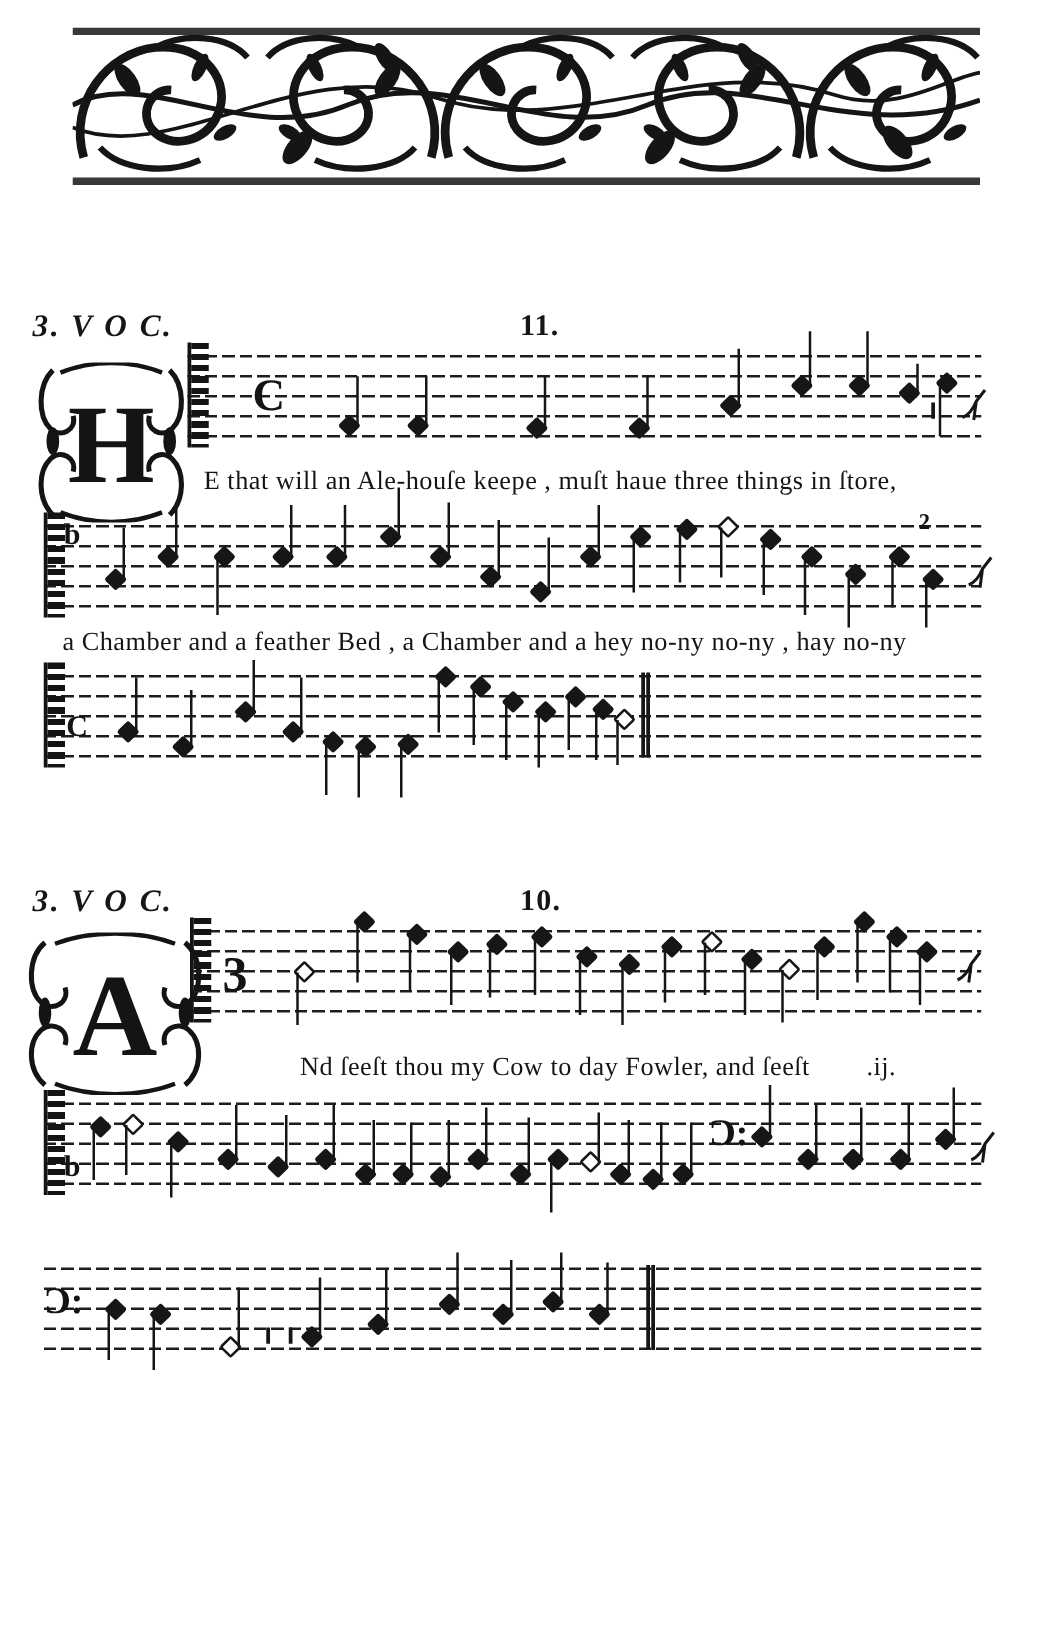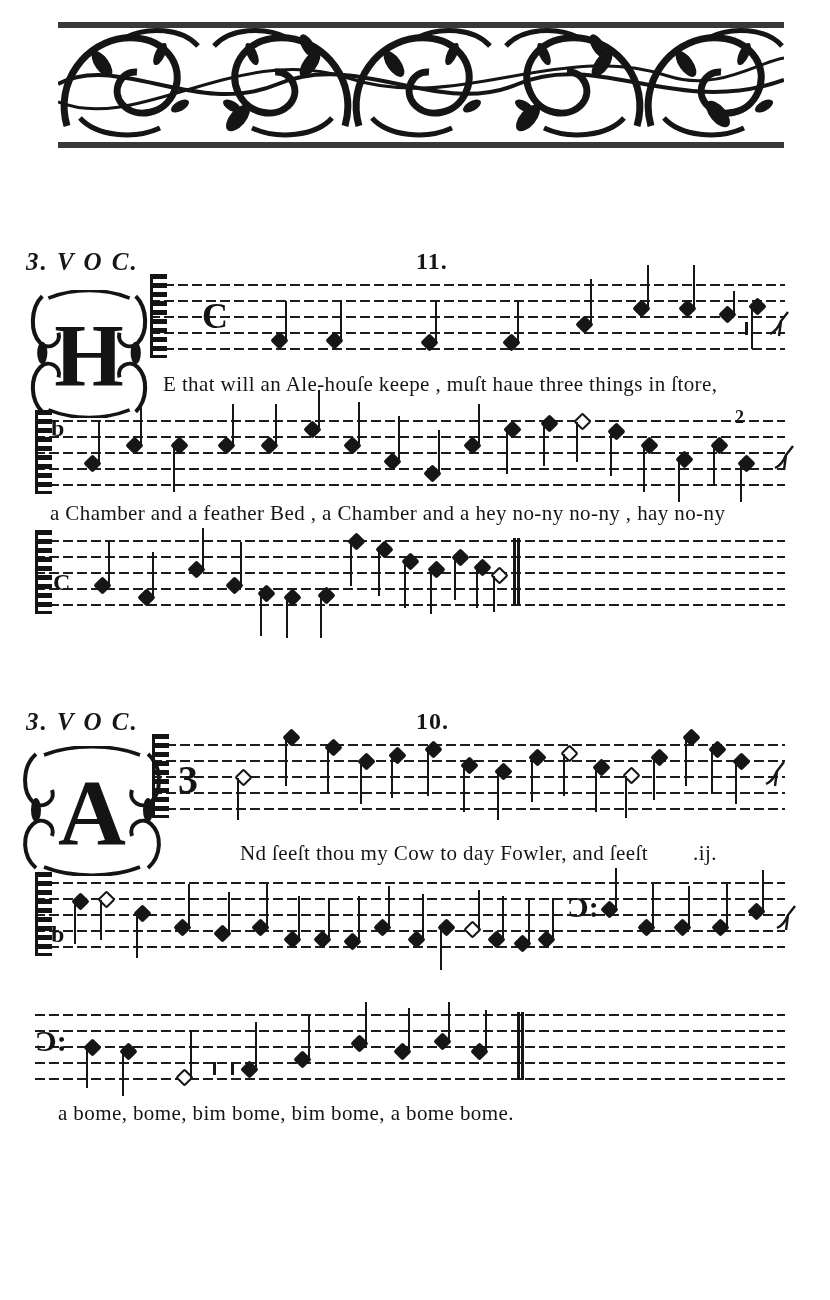--- a/index.html
+++ b/index.html
@@ -115,21 +115,20 @@
     <path d="M16,122 C2,110 2,88 13,78 C22,70 36,78 32,90" fill="none" stroke="#141414" stroke-width="4"></path>
     <path d="M128,122 C142,110 142,88 131,78 C122,70 108,78 112,90" fill="none" stroke="#141414" stroke-width="4"></path>
     <path d="M24,9 C52,-2 92,-2 120,9" fill="none" stroke="#141414" stroke-width="3.5"></path>
     <path d="M24,121 C52,132 92,132 120,121" fill="none" stroke="#141414" stroke-width="3.5"></path>
     <ellipse cx="16" cy="64" rx="5" ry="12" fill="#141414"></ellipse>
     <ellipse cx="128" cy="64" rx="5" ry="12" fill="#141414"></ellipse>
     <text x="72" y="98" text-anchor="middle" font-family="Liberation Serif, serif" font-size="94" font-weight="bold" fill="#141414">A</text>
   </svg>
 
   <div class="lyric ly4">Nd ſeeſt thou my Cow to day Fowler, and ſeeſt        .ij.</div>
-  <div class="lyric ly6">a bome, bome, bim bome, bim bome, a bome bome.</div>
 
 <div class="staff" style="left: 150px; top: 284px; width: 635px;">
       <div class="staff-line" style="top: 0px;"></div>
       <div class="staff-line" style="top: 16px;"></div>
       <div class="staff-line" style="top: 32px;"></div>
       <div class="staff-line" style="top: 48px;"></div>
       <div class="staff-line" style="top: 64px;"></div>
       <div class="clef" style="left: 0px;"></div>
       <div class="sign" style="left: 52px; top: 14px; font-size: 36px;">C</div>
       <div class="note" style="left: 123px; top: 50px;">

